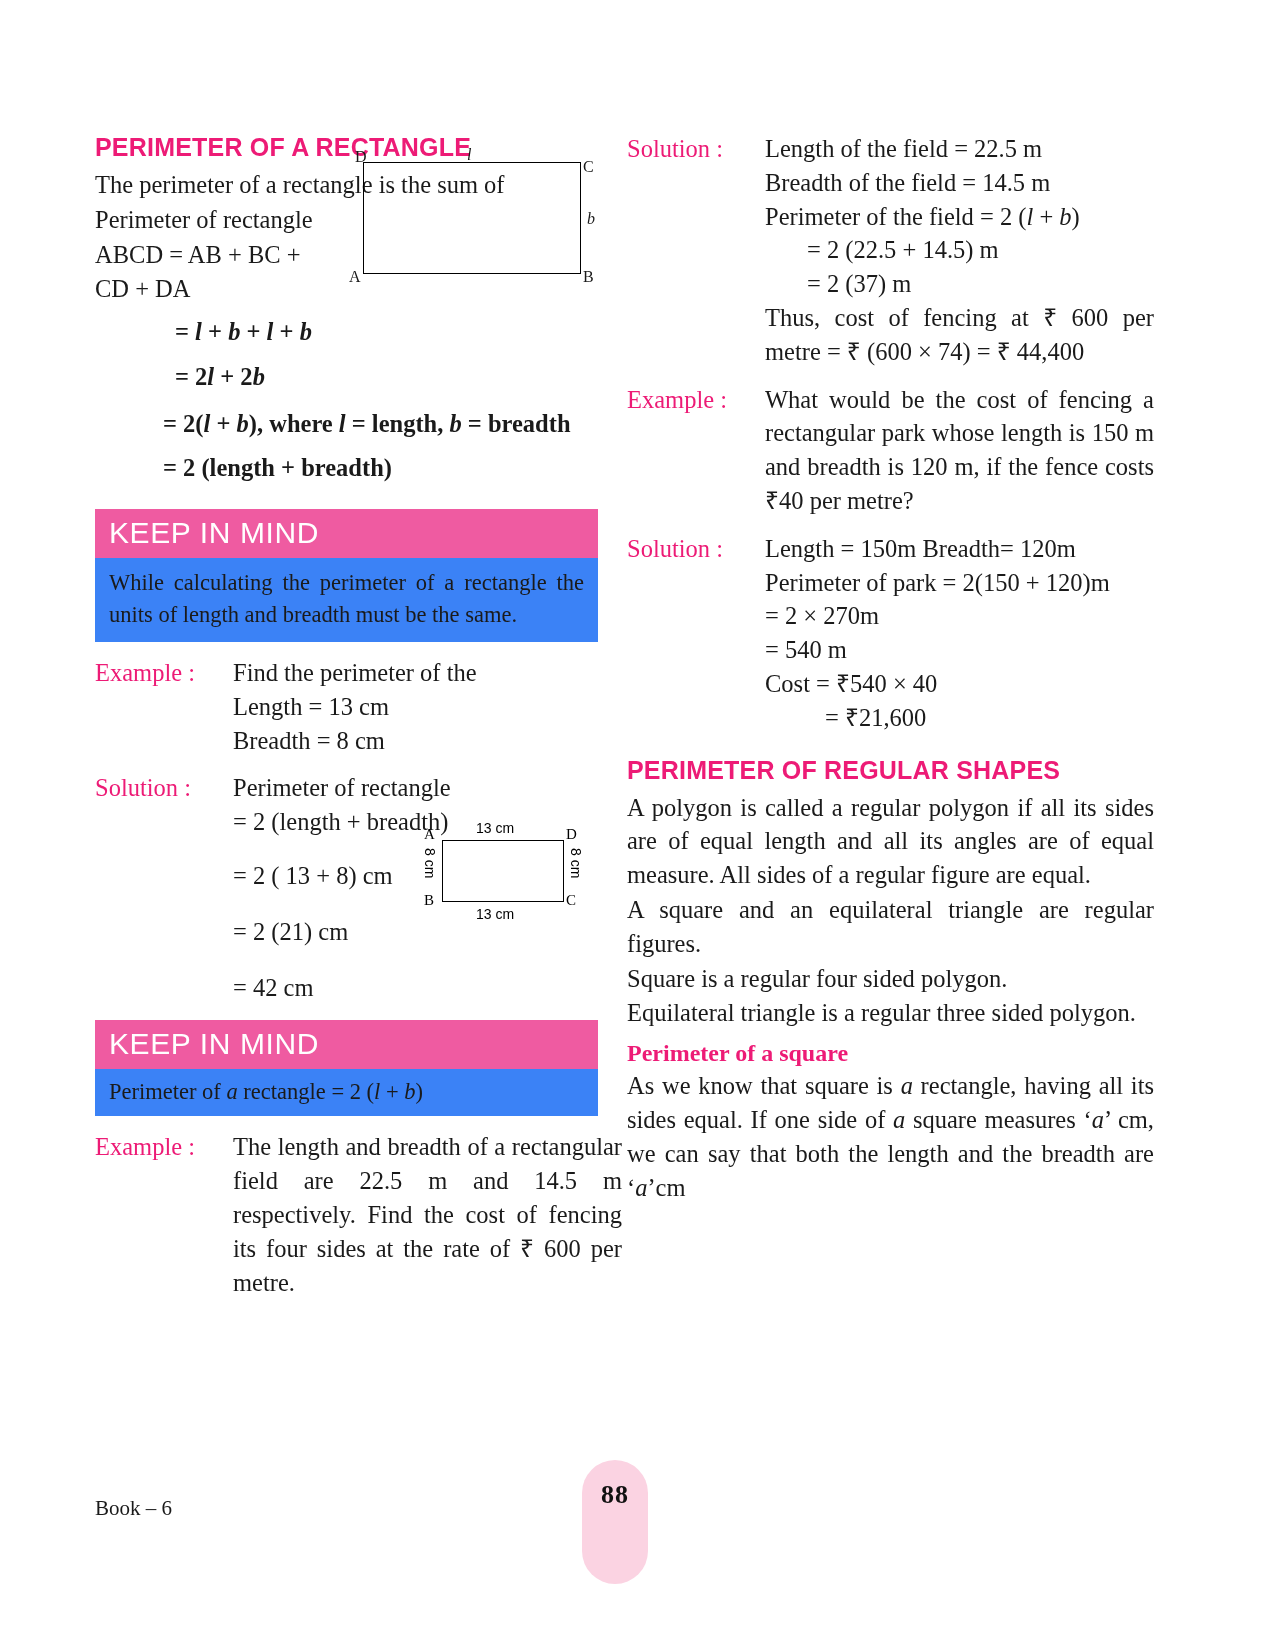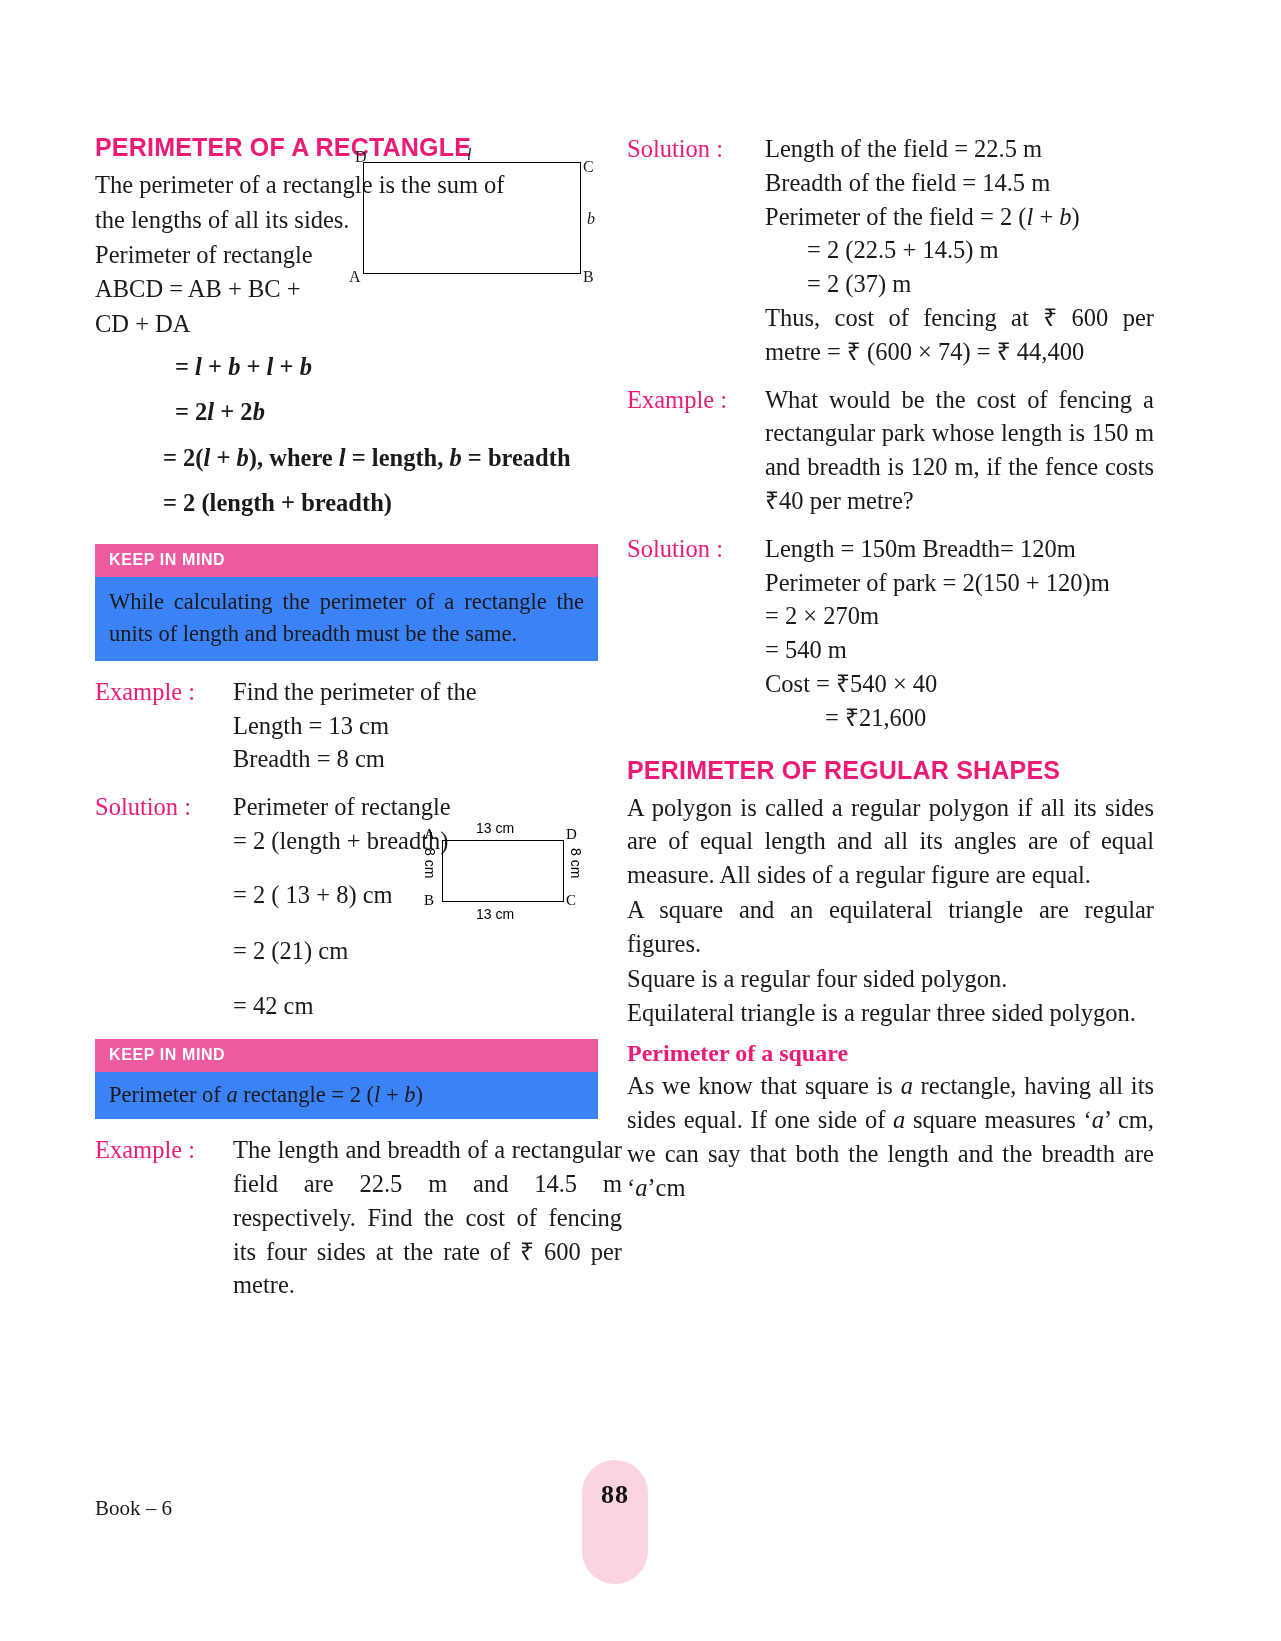--- a/index.html
+++ b/index.html
@@ -63,22 +63,22 @@
 
   
   .kim {
     margin: 22px 0 10px 0;
     width: 503px;
   }
   .kim-head {
     background: #ef5ba1;
     color: #ffffff;
     font-family: "Liberation Sans", sans-serif;
-    font-weight: bold;
-    font-size: 16px;
+    font-weight: normal;
+    font-size: 30px;
     letter-spacing: 0.6px;
     padding: 7px 14px 8px 14px;
   }
   .kim-body {
     background: #3b82f6;
     color: #1a1a1a;
     font-size: 22.5px;
     line-height: 1.42;
     padding: 9px 14px 11px 14px;
     text-align: justify;
@@ -197,21 +197,20 @@
 </head>
 <body>
 
 <div class="page">
 
   <div class="col col-left">
 
     <h2 class="sec-head">PERIMETER OF A RECTANGLE</h2>
 
     <p class="body nojust">The perimeter of a rectangle is the sum of</p>
-    <p class="body nojust">the lengths of all its sides.</p>
     <p class="body nojust">Perimeter of rectangle</p>
     <p class="body nojust">ABCD  =  AB  +  BC  +</p>
     <p class="body nojust">CD + DA</p>
 
     <p class="eqline">= <i>l</i> + <i>b</i> + <i>l</i> + <i>b</i></p>
     <p class="eqline">= 2<i>l</i> + 2<i>b</i></p>
     <p class="eqline" style="padding-left:60px;margin-top:10px">= 2(<i>l</i> + <i>b</i>), where <i>l</i> = length, <i>b</i> = breadth</p>
     <p class="eqline" style="padding-left:60px">= 2 (length + breadth)</p>
 
     <div class="kim">

